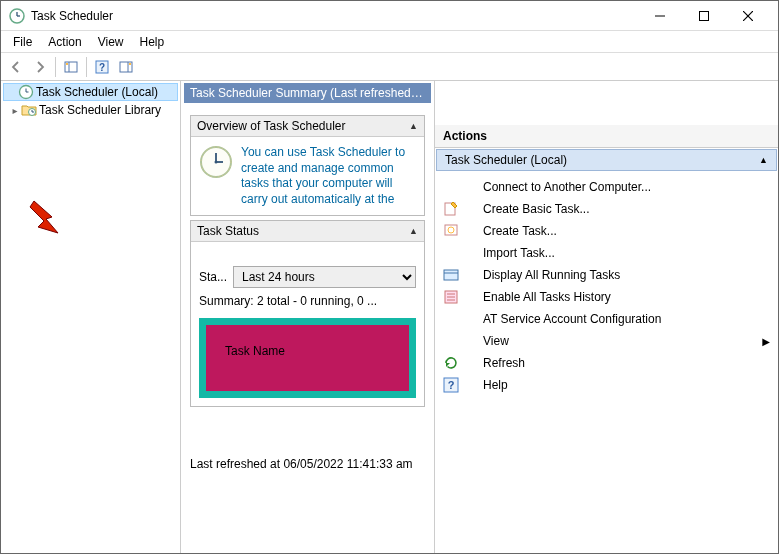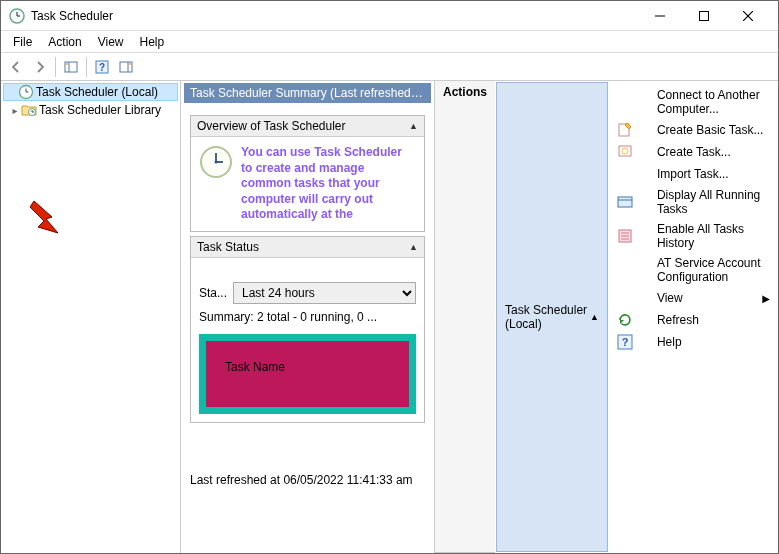--- a/index.html
+++ b/index.html
@@ -9,34 +9,34 @@
 .titlebar .title { flex: 1; font-size: 12px; color: #000; }
 .titlebar .winbtn { width: 44px; height: 28px; display: flex; align-items: center; justify-content: center; color: #000; }
 .menubar { height: 22px; display: flex; align-items: center; padding: 0 4px; border-bottom: 1px solid #ddd; }
 .menubar .mitem { padding: 2px 8px; font-size: 12px; }
 .toolbar { height: 28px; display: flex; align-items: center; padding: 0 4px; border-bottom: 1px solid #ccc; gap:2px;}
 .tbtn { width: 22px; height: 22px; display: inline-flex; align-items: center; justify-content: center; border: 1px solid transparent; }
 .tsep { width:1px; height:20px; background:#ccc; margin:0 2px;}
 .content { display: flex; height: calc(554px - 30px - 22px - 28px - 2px); }
 .left { width: 180px; border-right: 1px solid #ccc; padding: 2px; overflow:hidden;}
 .middle { flex: 1; border-right: 1px solid #ccc; background: #fff; padding: 0 3px; display:flex; flex-direction:column; min-width:0;}
-.right { width: 343px; display:flex; flex-direction:row;}
+.right { width: 343px; display:flex; flex-direction:column;margin-top:44px;}
 .treenode { display: flex; align-items: center; padding: 1px 2px; white-space: nowrap; height:18px;}
 .treenode.selected { background: #cce8ff; border:1px solid #99d1ff; }
 .treenode .expander { width: 12px; text-align:center; color:#666; font-size:10px;}
 .treenode .ticon { width:16px; height:16px; margin-right:2px; display:inline-flex; align-items:center; justify-content:center;}
 .redarrow { position:absolute; left:28px; top:197px; }
 .midheader { background:#6b8bb9; color:#fff; padding:3px 6px; font-size:12px; white-space:nowrap; overflow:hidden; text-overflow:ellipsis; margin:2px 0;}
 .midbody { padding:6px 4px; overflow:hidden; flex:0 0 auto;}
 .groupbox { border:1px solid #bbb; margin:4px 2px; }
 .grouphead { background:#eee; border-bottom:1px solid #ccc; padding:3px 6px; display:flex; justify-content:space-between; align-items:center; font-size:12px;}
 .grouphead .chev { font-size:9px; color:#333;}
 .overviewbody { display:flex; padding:8px; gap:8px;}
 .clockicon { width:34px; height:34px; flex-shrink:0;}
-.ovtext { font-size:12px; color:#8b5cf6; line-height:1.3; max-height:96px; overflow:hidden;font-weight:bold;}
+.ovtext { font-size:12px; color:#0369a1; line-height:1.3; max-height:96px; overflow:hidden;}
 .statusbody { padding:8px;}
 .statrow { display:flex; align-items:center; gap:6px; margin-bottom:6px;margin-top:16px;}
 .statrow label { font-size:12px;}
 .statrow select { flex:1; font-size:12px; height:22px; border:1px solid #aaa; padding:0 4px;}
 .summline { font-size:12px; margin-bottom:10px; white-space:nowrap; overflow:hidden; text-overflow:ellipsis;}
 .listbox { border:7px solid #14b8a6; height:80px; padding:19px; font-size:12px; background:#be185d;}
 .lastref { font-size:12px; padding:8px 6px;margin-top:32px;}
 .actionsHeader { background:#f5f5f5; border-bottom:1px solid #ccc; padding:4px 8px; font-weight:bold; font-size:12px;}
 .actionsSub { background:#d6e4f5; border:1px solid #9cb6d8; padding:3px 8px; font-size:12px; display:flex; justify-content:space-between; align-items:center; margin:1px;}
 .actionsSub .chev { font-size:9px;}

